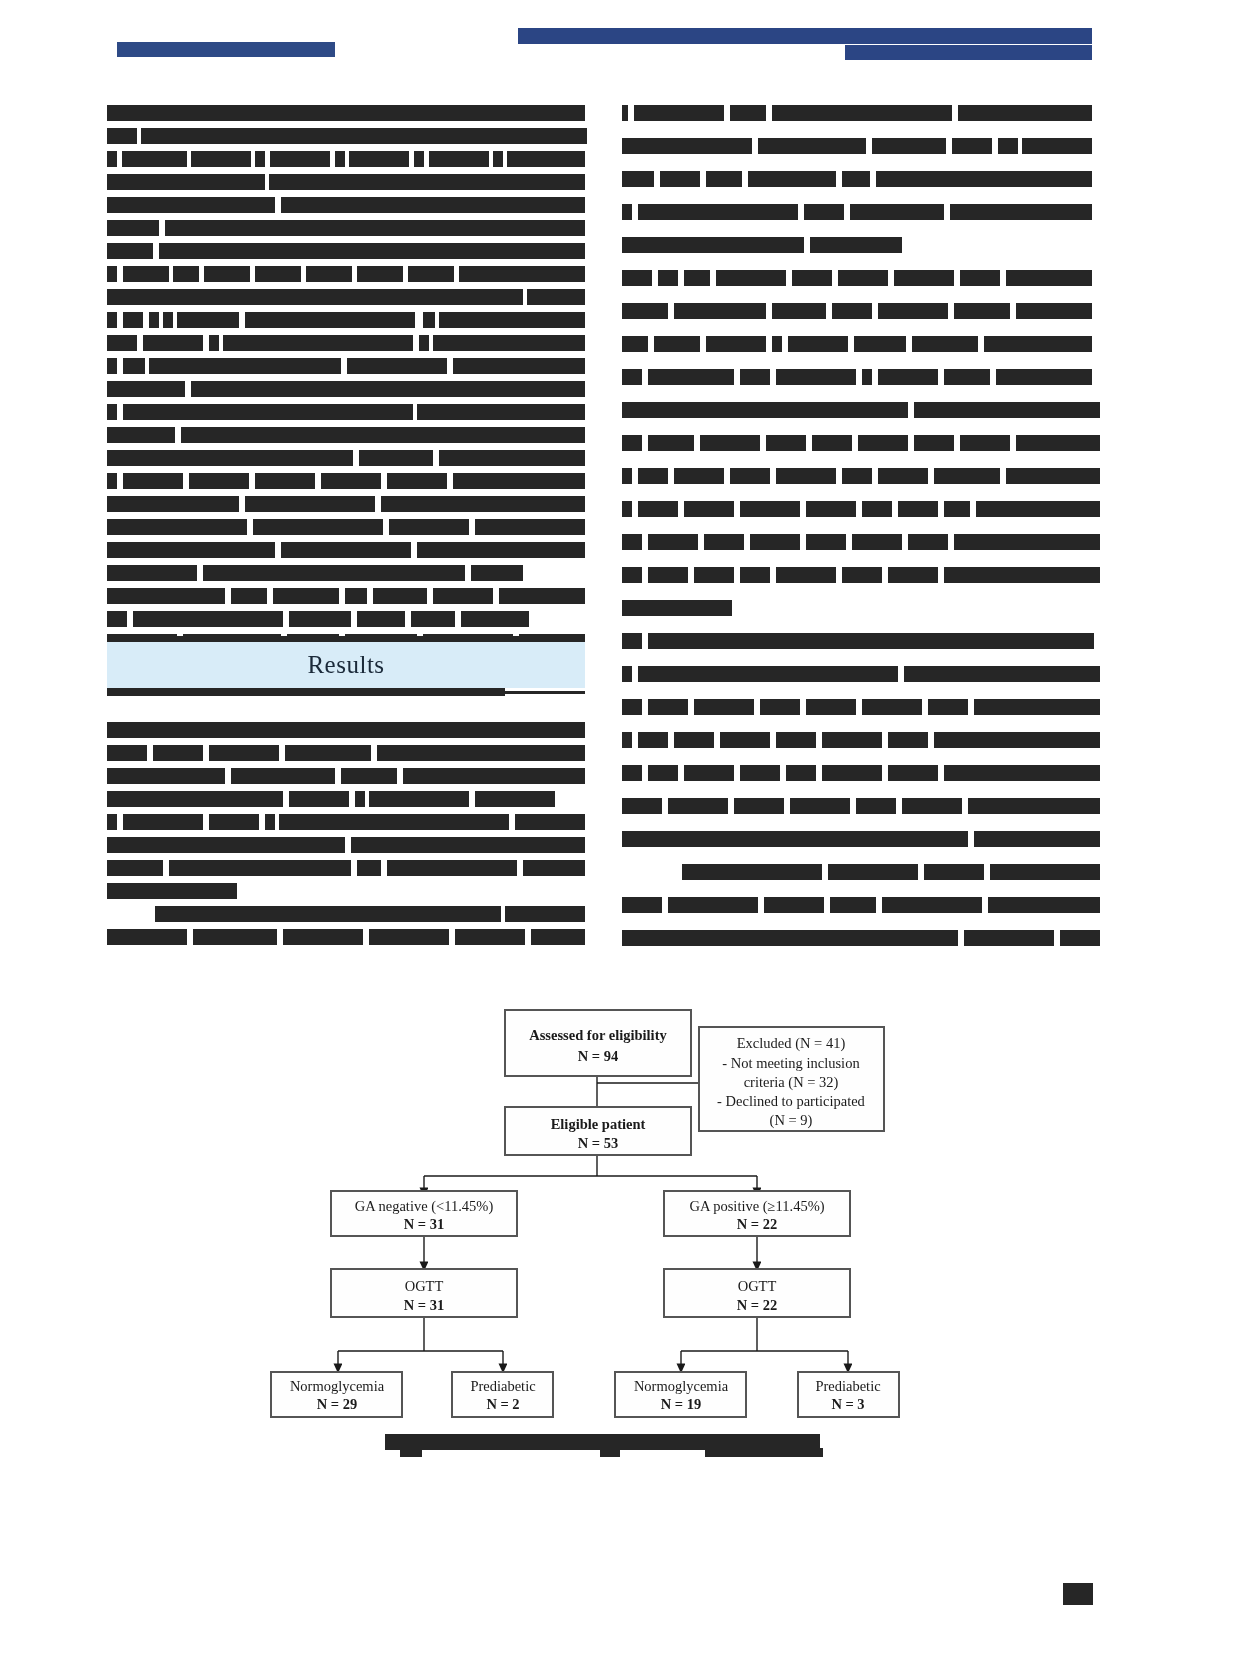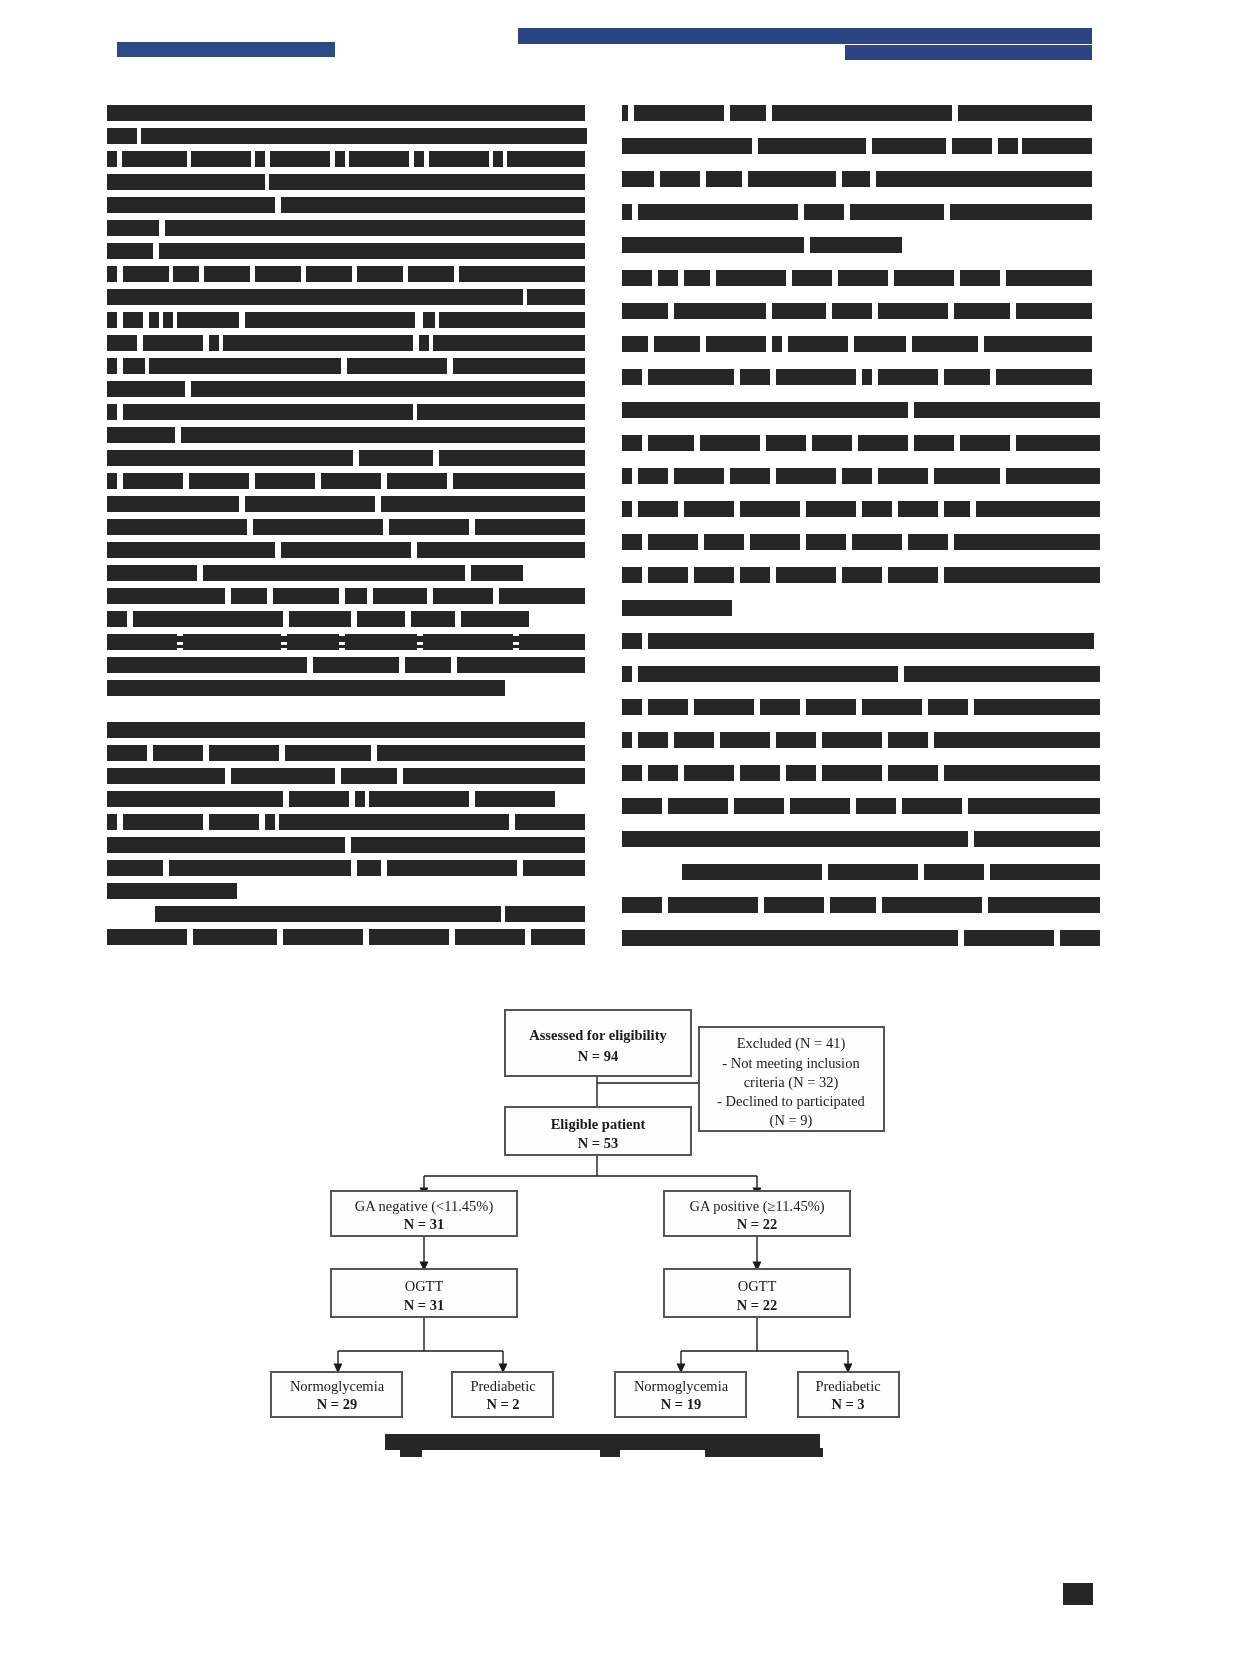--- a/index.html
+++ b/index.html
@@ -563,20 +563,21 @@
       <div class="redline" style="position: absolute; left: 0px; top: 825px; width: 478px; height: 16px;">
         <span class="redact" style="position: absolute; left: 0px; top: 0px; width: 336px; height: 16px;"></span>
         <span class="redact" style="position: absolute; left: 342px; top: 0px; width: 90px; height: 16px;"></span>
         <span class="redact" style="position: absolute; left: 438px; top: 0px; width: 40px; height: 16px;"></span>
       </div>
     </div>
 </div>
 
 <div id="results-heading">
   <div class="rule-top"></div>
+  <div class="band">Results</div>
   <div class="rule-bot"></div>
 </div>
 
 <div id="flow-figure">
   <svg id="flow-svg" width="1240" height="470" viewBox="0 0 1240 470" xmlns="http://www.w3.org/2000/svg">
     <defs>
       <marker id="arrow" markerWidth="8" markerHeight="8" refX="4" refY="3.2" orient="auto">
         <path d="M0,0 L7,3.2 L0,6.4 z" fill="#1a1a1a"></path>
       </marker>
     </defs>

